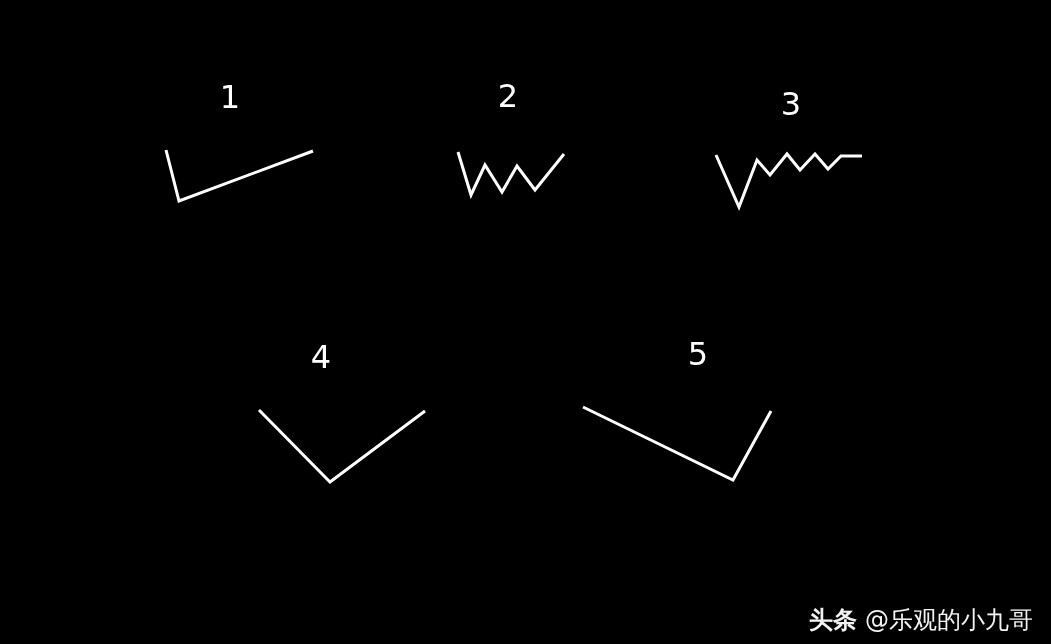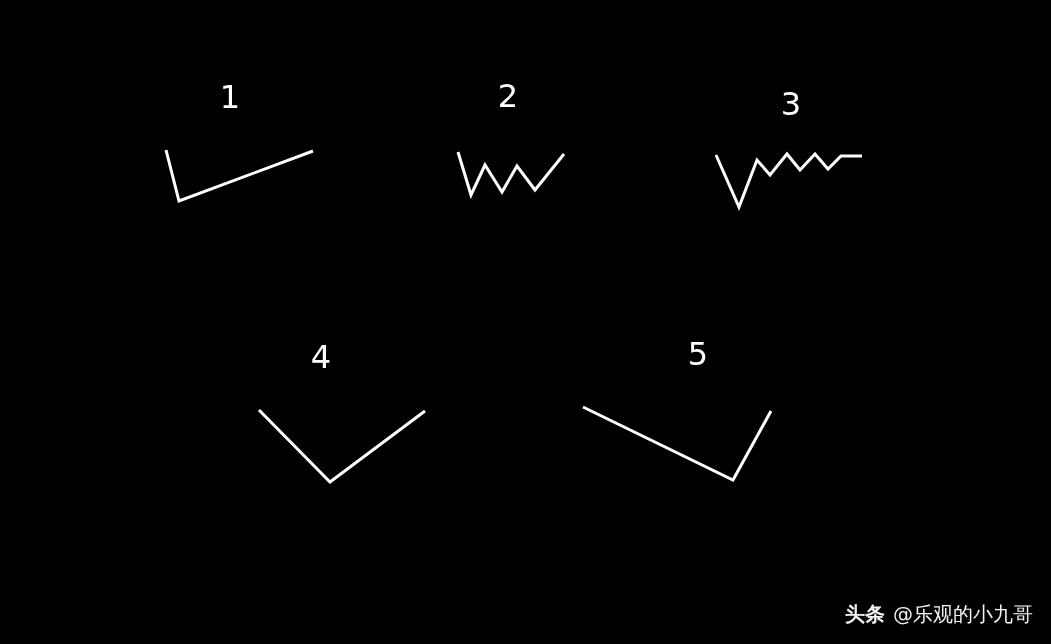--- a/index.html
+++ b/index.html
@@ -13,23 +13,23 @@
     .label {
       position: absolute;
       color: #ffffff;
       font-size: 32px;
       line-height: 1;
       transform: translate(-50%, -50%);
     }
     svg.shapes { position: absolute; left: 0; top: 0; }
     .watermark {
       position: absolute;
-      right: 18px; bottom: 16px;
+      right: 18px; bottom: 8px;
       color: #f2f2f2;
-      font-size: 20px;
+      font-size: 24px;
       white-space: nowrap;
       margin-top: 10px;
     }
     .watermark .brand { font-weight: bold; margin-right: 8px; }
   </style>
 </head>
 <body style="background: rgb(0, 0, 0);">
 
 <svg class="shapes" width="1051" height="644" viewBox="0 0 1051 644">
   <polyline id="fig-0" fill="none" stroke="#ffffff" stroke-width="3" stroke-linejoin="miter" stroke-linecap="butt" points="166,150 179,201 313,151"></polyline>

